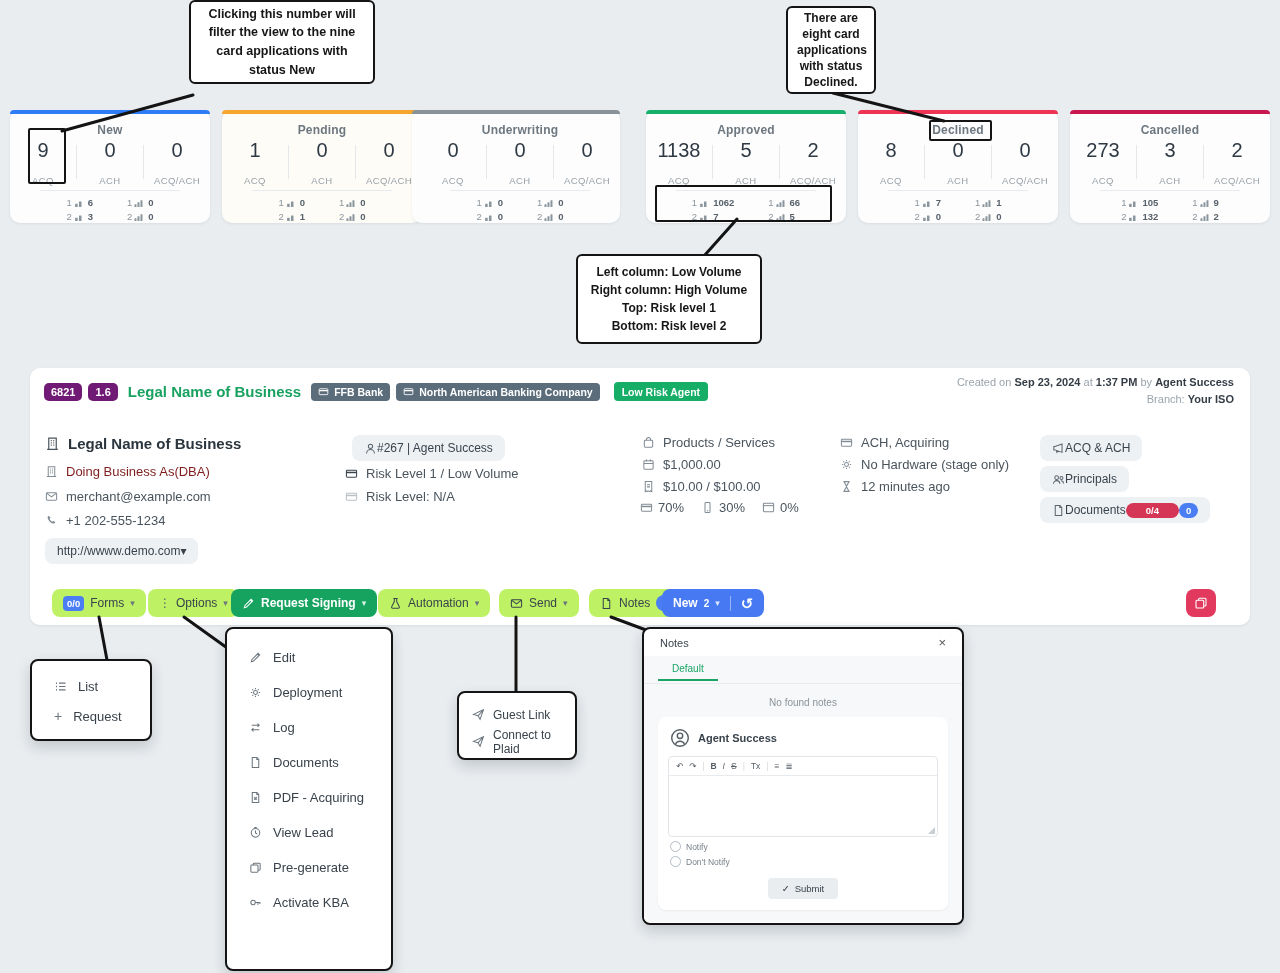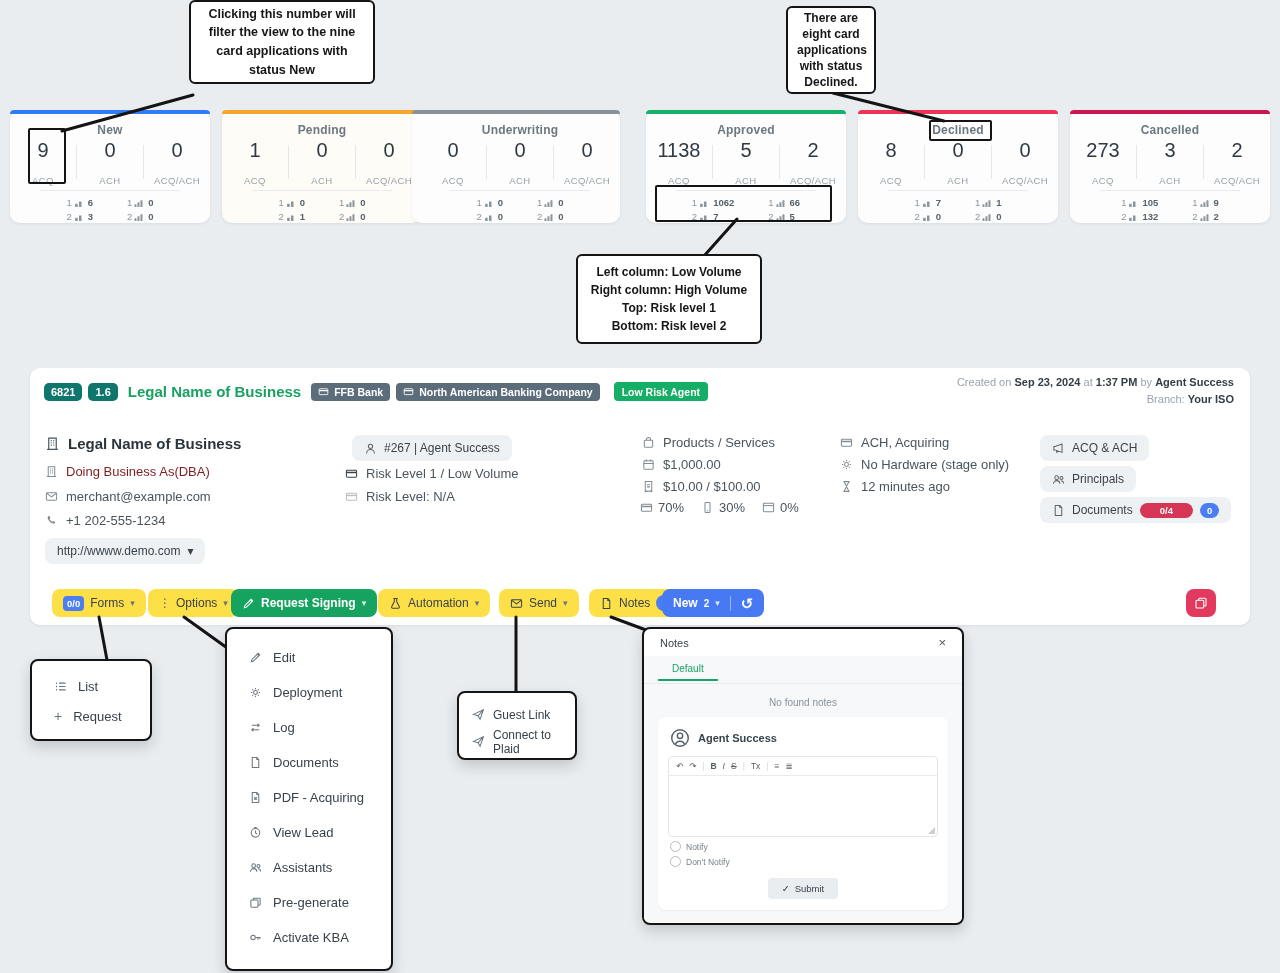--- a/index.html
+++ b/index.html
@@ -24,41 +24,41 @@
   
   .callout{position:absolute;background:#fff;border:2.5px solid #141414;border-radius:6px;z-index:5;
            display:flex;flex-direction:column;justify-content:center;text-align:center;
            font-size:12.5px;font-weight:600;color:#161616;line-height:1.5;padding:6px 9px;box-sizing:border-box;}
   .ann-rect{position:absolute;border:2.5px solid #141414;z-index:4;border-radius:2px;}
   #wires{position:absolute;left:0;top:0;width:1280px;height:973px;z-index:3;pointer-events:none;}
   
   .mcard{position:absolute;left:30px;top:368px;width:1220px;height:257px;background:#fff;border-radius:10px;
          box-shadow:0 1px 3px rgba(40,50,60,.08);z-index:1;}
   .mhead{position:absolute;left:44px;top:382px;display:flex;align-items:center;gap:6px;z-index:2;}
-  .b-dark{background:#0f766e;color:#fff;font-size:11px;font-weight:700;padding:3px 7px;border-radius:5px;}
+  .b-dark{background:#701a75;color:#fff;font-size:11px;font-weight:700;padding:3px 7px;border-radius:5px;}
   .title-green{color:#18a160;font-size:15px;font-weight:700;margin:0 4px;}
   .b-slate{background:#5b6c7b;color:#fff;font-size:10.5px;font-weight:700;padding:3px 7px;border-radius:4px;
            display:flex;align-items:center;gap:5px;}
   .b-slate svg{width:11px;height:11px;}
   .b-green{background:#16ae67;color:#fff;font-size:10.5px;font-weight:700;padding:3.5px 8px;border-radius:4px;margin-left:8px;text-align:center;}
   .mcreated{position:absolute;right:46px;top:374px;text-align:right;font-size:11px;color:#9aa3ac;line-height:17px;z-index:2;}
   .mcreated b{color:#343d46;}
   .irow{position:absolute;display:flex;align-items:center;gap:8px;font-size:13px;color:#4a545d;z-index:2;}
   .irow .ic{color:#828c95;}
   .irow.muted{color:#7f1d1d;}
   .irow.big{font-size:15px;font-weight:700;color:#2b353e;}
   .irow.big .ic{width:15px;height:15px;color:#4a545d;}
-  .pill{position:absolute;display:flex;align-items:center;gap:7px;background:#eef1f4;border-radius:8px;
+  .pill{position:absolute;display:flex;align-items:center;background:#eef1f4;border-radius:8px;
         font-size:12px;color:#39434c;padding:0 12px;height:26px;cursor:pointer;z-index:2;white-space:nowrap;}
   .pill .ic{color:#5b656e;}
   .pctgrp{display:flex;align-items:center;gap:5px;margin-right:9px;}
   .badge-red{background:#d63655;color:#fff;font-size:9.5px;font-weight:700;border-radius:8px;padding:2px 20px;}
   .badge-blue{background:#4c7ef3;color:#fff;font-size:9.5px;font-weight:700;border-radius:8px;padding:2px 7px;}
   
-  .tbtn{position:absolute;top:589px;height:28px;display:flex;align-items:center;gap:6px;background:#fde047;
+  .tbtn{position:absolute;top:589px;height:28px;display:flex;align-items:center;gap:6px;background:#bef264;
         border-radius:8px;font-size:12px;color:#39434c;padding:0 11px;cursor:pointer;z-index:2;white-space:nowrap;box-sizing:border-box;}
   .tbtn .caret{font-size:9px;color:#6a747d;}
   .tbtn.green{background:#16a35f;color:#fff;font-weight:700;}
   .tbtn.green .caret{color:#d8f2e4;}
   .tbtn.blue{background:#4679f2;color:#fff;font-weight:700;}
   .tbtn.blue .caret{color:#dbe6ff;}
   .fbadge{background:#4c7ef3;color:#fff;font-size:9.5px;font-weight:700;border-radius:4px;padding:2px 4px;}
   .nbadge{background:#4c7ef3;color:#fff;font-size:9.5px;font-weight:700;border-radius:50%;width:16px;height:16px;
           display:flex;align-items:center;justify-content:center;}
   .newsep{width:1px;height:15px;background:rgba(255,255,255,.45);margin:0 4px;}
@@ -820,26 +820,20 @@
         <span>PDF - Acquiring</span>
       </div>
     <div class="menu-item" style="height:35px;">
         <svg class="ic">
           <use href="#i-clock"></use>
         </svg>
         <span>View Lead</span>
       </div>
     <div class="menu-item" style="height:35px;">
         <svg class="ic">
-          <use href="#i-people"></use>
-        </svg>
-        <span>Assistants</span>
-      </div>
-    <div class="menu-item" style="height:35px;">
-        <svg class="ic">
           <use href="#i-copy"></use>
         </svg>
         <span>Pre-generate</span>
       </div>
     <div class="menu-item" style="height:35px;">
         <svg class="ic">
           <use href="#i-key"></use>
         </svg>
         <span>Activate KBA</span>
       </div>

